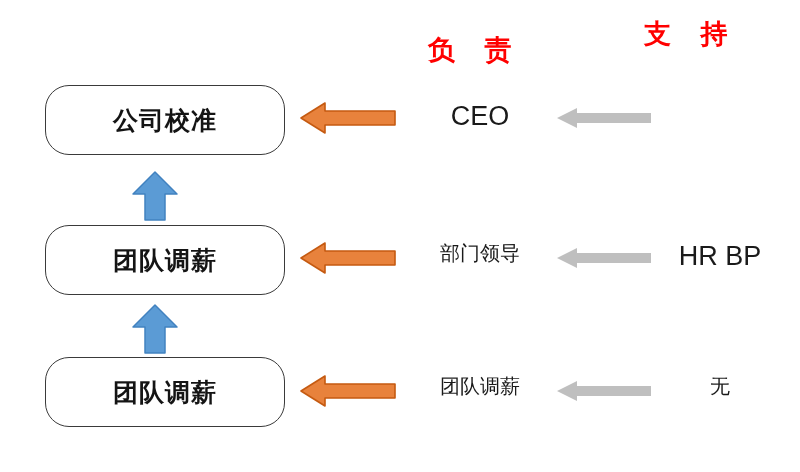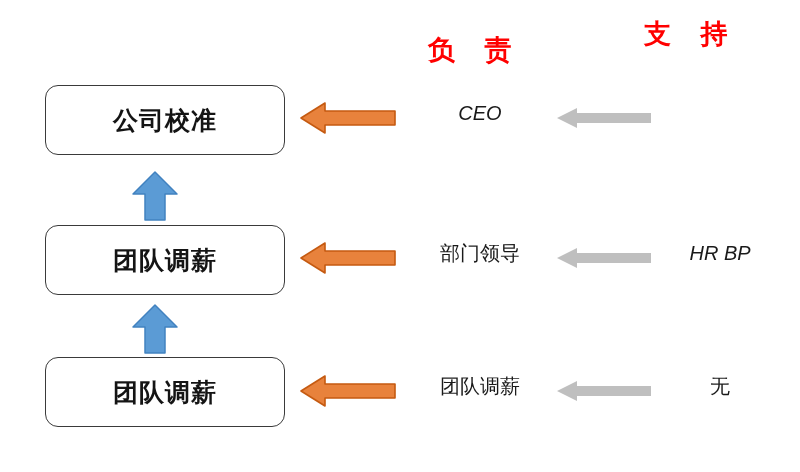--- a/index.html
+++ b/index.html
@@ -31,21 +31,21 @@
   #hdr-support     { left: 644px; top: 20px; }
 
   
   .stage-box {
     position: absolute;
     left: 45px;
     width: 240px;
     height: 70px;
     box-sizing: border-box;
     border: 1.6px solid #3A3A3A;
-    border-radius: 13px;
+    border-radius: 24px;
     background: #ffffff;
     display: flex;
     align-items: center;
     justify-content: center;
   }
   .stage-box-label {
     font-family: "DejaVu Sans", "Liberation Sans", sans-serif;
     font-weight: bold;
     font-size: 25px;
     color: #141414;
@@ -94,22 +94,21 @@
     position: absolute;
     font-family: "DejaVu Serif", "Liberation Serif", serif;
     font-size: 20px;
     color: #1A1A1A;
     line-height: 1;
     white-space: nowrap;
     text-align: center;
   }
   .role-label.latin {
     font-family: "Liberation Sans", sans-serif;
-    font-size: 20px;
-    font-style: italic;
+    font-size: 27px;
   }
   
   .role-responsible { left: 415px; width: 130px; }
   #role-responsible-0 { top: 103px; }
   #role-responsible-1 { top: 243px; }
   #role-responsible-2 { top: 376px; }
 
   
   .role-support { left: 660px; width: 120px; }
   #role-support-0 { top: 103px; }

